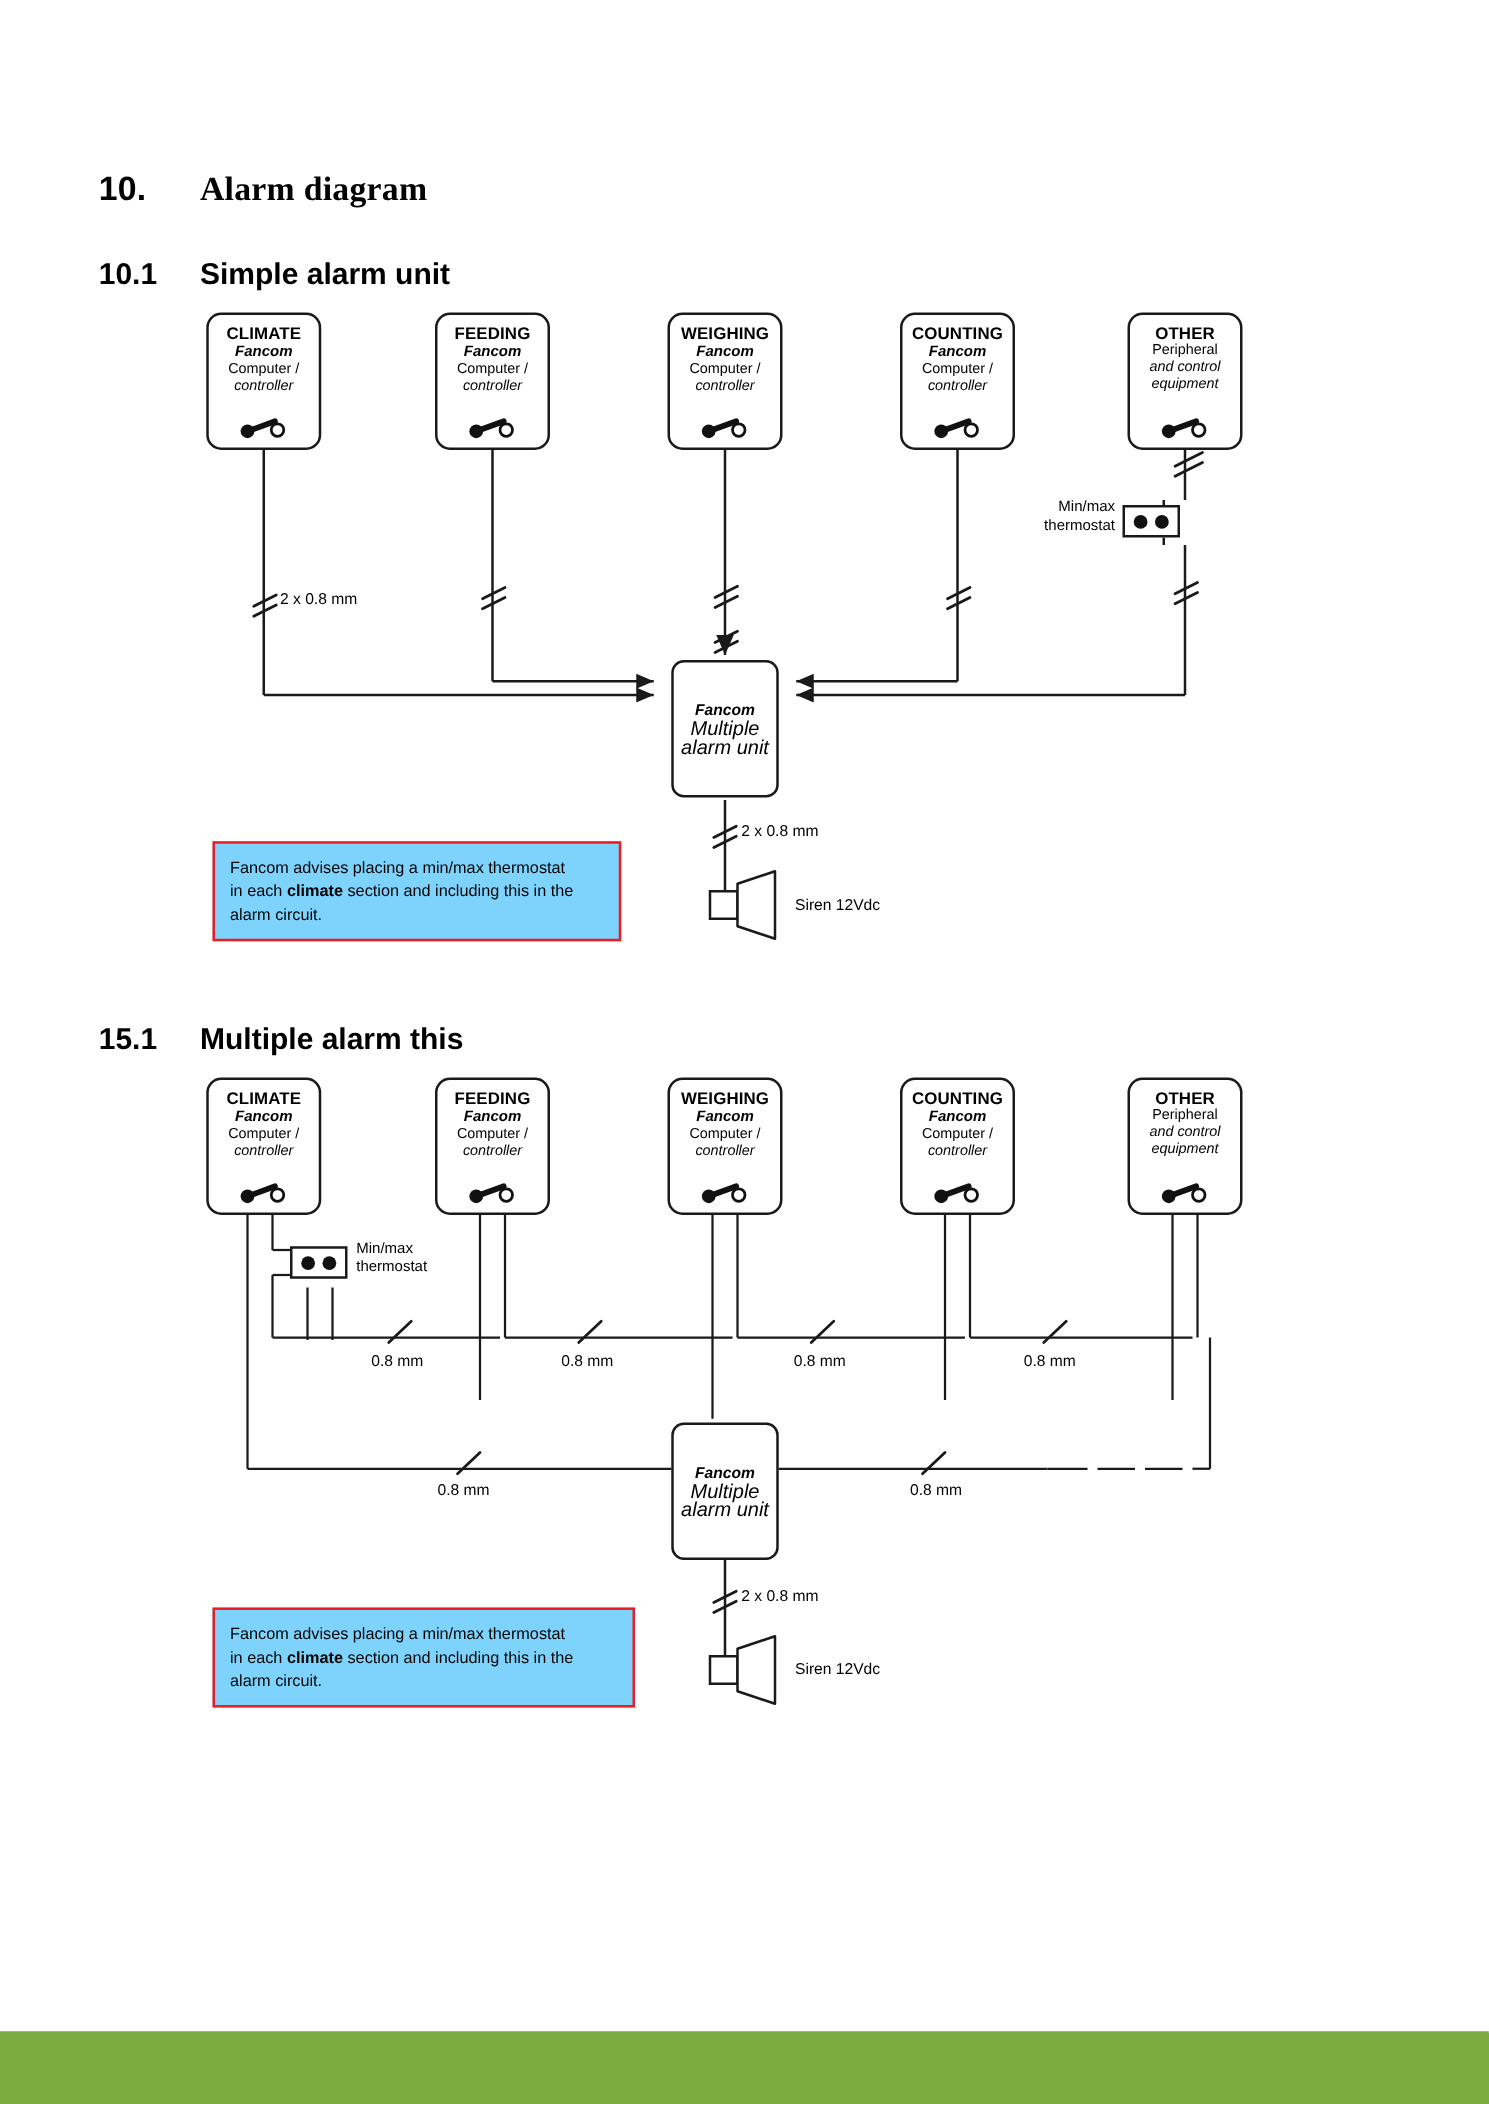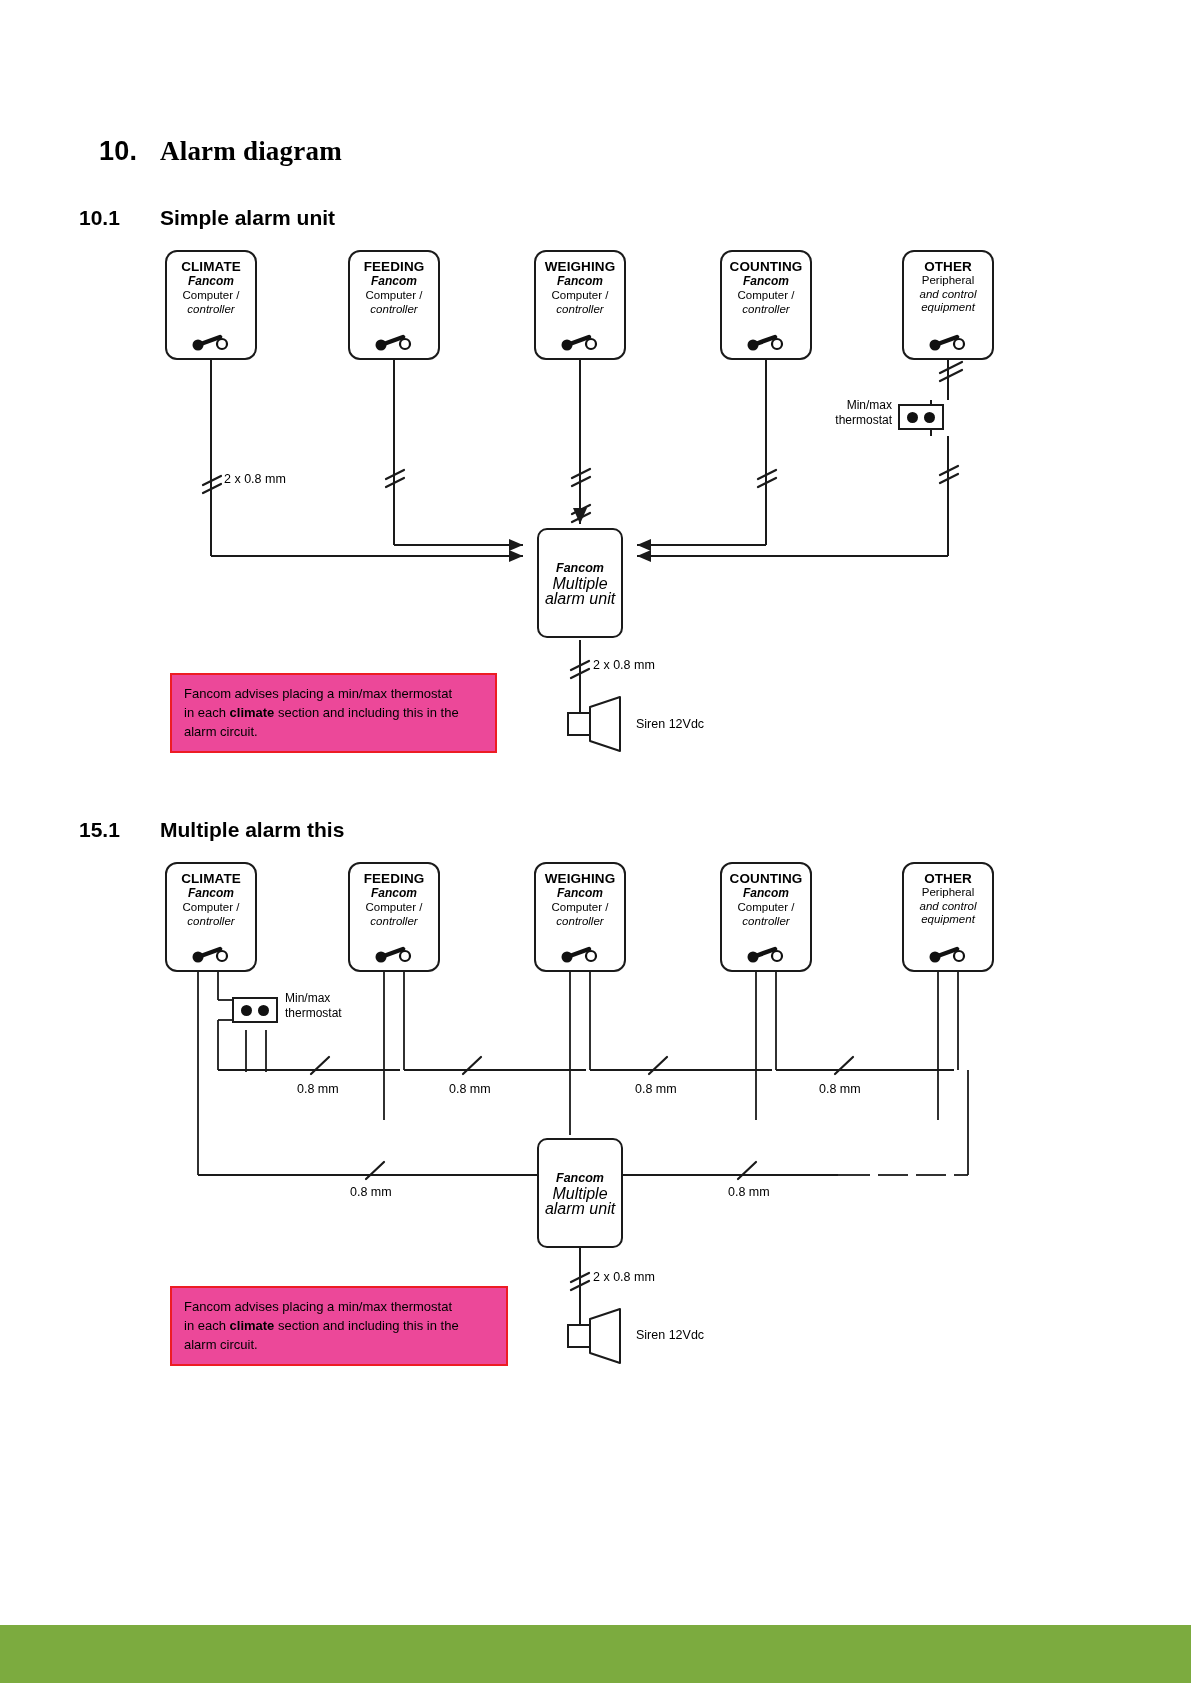--- a/index.html
+++ b/index.html
@@ -10,21 +10,21 @@
     font-family:"Liberation Sans", sans-serif;
     color:#000000;
     overflow:hidden;
   }
   .page { position:absolute; inset:0; }
 
   
   .h1 { position:absolute; font-size:27px; font-weight:bold; letter-spacing:.2px; }
   .h1-num { left:79px; }
   .h1-txt { left:160px;font-family:Liberation Serif, serif; }
-  .h2 { position:absolute; font-size:21px; font-weight:bold; }
+  .h2 { position:absolute; font-size:24px; font-weight:bold; }
   .h2-num { left:79px; }
   .h2-txt { left:160px; }
 
   
   .footer-band {
     position:absolute; left:0; bottom:0; width:1191px; height:58px;
     background:#7CAB3F;
   }
 
   
@@ -80,37 +80,37 @@
   .thermo-label.right { text-align:left; }
   .thermo-label.left  { text-align:right; }
 
   
   .wlabel { position:absolute; font-size:12.5px; white-space:nowrap; }
 
   
   .warnbox {
     position:absolute;
     border:2.5px solid #ED1C24;
-    background:#ec4899;
+    background:#7dd3fc;
     padding:9px 12px 10px 12px;
     font-size:13px; line-height:19px;
   }
   .warnbox b { font-weight:bold; }
 
   svg { display:block; overflow:visible; }
   .wire { stroke:#1a1a1a; stroke-width:2; fill:none; }
   .wire-thin { stroke:#1a1a1a; stroke-width:1.8; fill:none; }
   .slash { stroke:#1a1a1a; stroke-width:2.2; fill:none; stroke-linecap:round; }
 </style>
 </head>
 <body>
 
 <div class="page">
 
-  <div class="h1 h1-num" style="top:136px;margin-left:20px;">10.</div>
+  <div class="h1 h1-num" style="top:136px;">10.</div>
   <div class="h1 h1-txt" style="top:136px;">Alarm diagram</div>
 
   <div class="h2 h2-num" style="top:206px;">10.1</div>
   <div class="h2 h2-txt" style="top:206px;">Simple alarm unit</div>
 
   <svg class="diagram" style="left:0px; top:0px; width:1191px; height:780px;">
 
     <path class="wire" d="M211,360 L211,556"></path>
     <path class="wire" d="M394,360 L394,545"></path>
     <path class="wire" d="M580,360 L580,524"></path>

